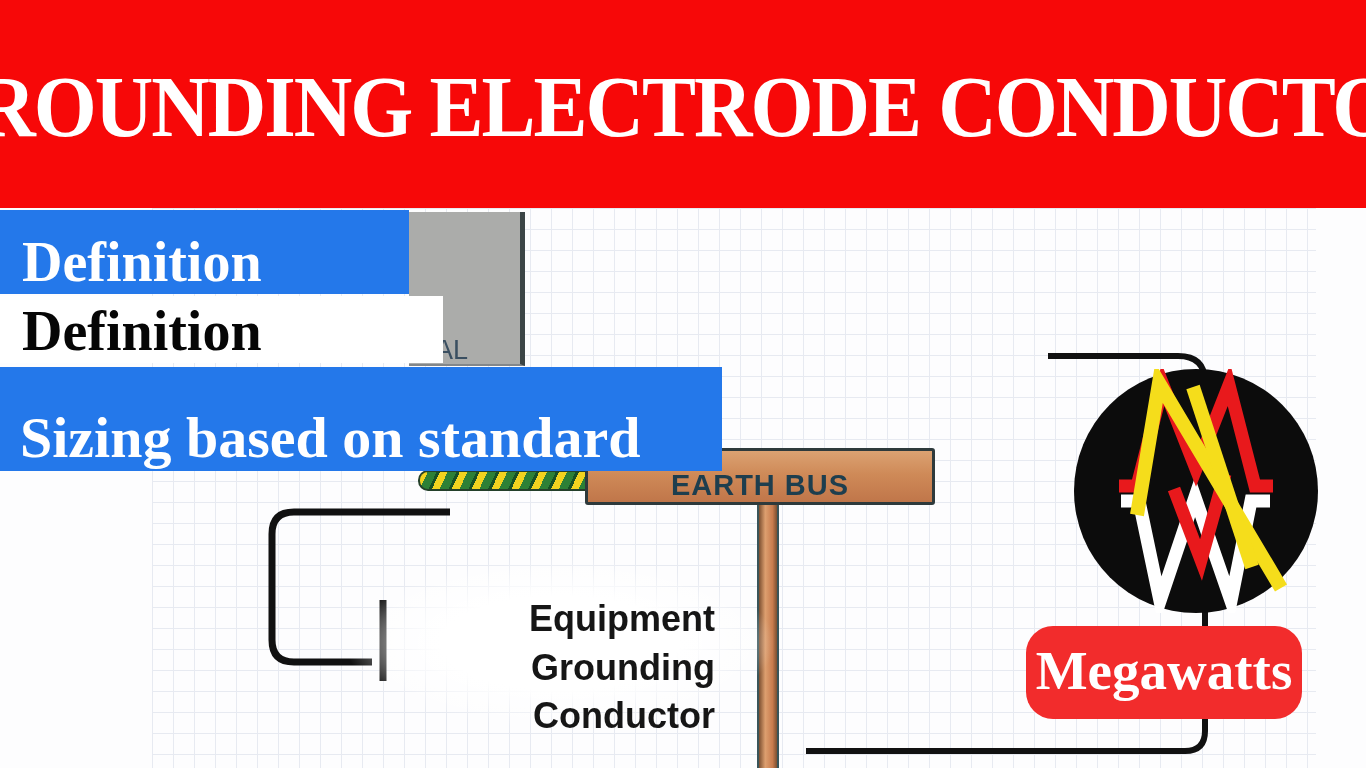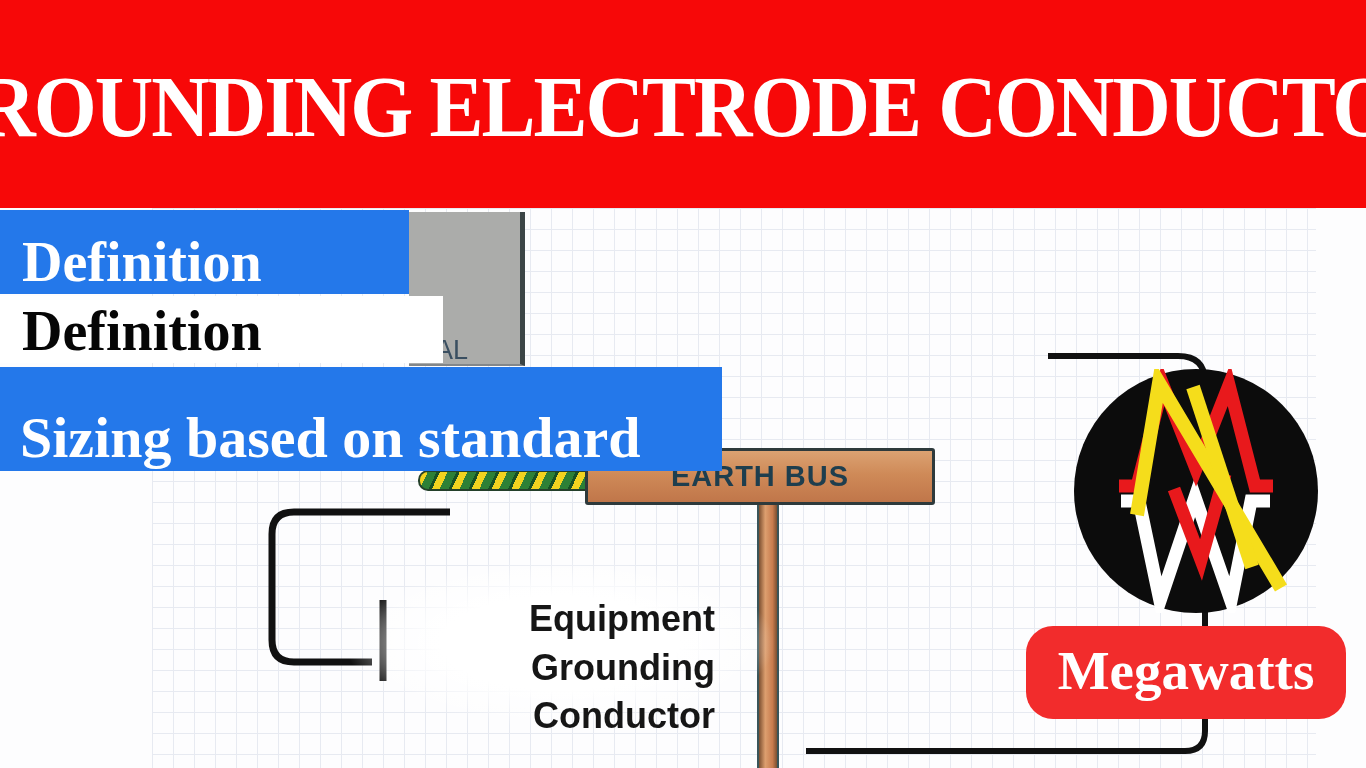--- a/index.html
+++ b/index.html
@@ -27,21 +27,21 @@
 
   
   .cable{position:absolute;left:418px;top:262px;width:174px;height:17px;z-index:1;
          border:2px solid #24402a;border-right:none;border-radius:10px 0 0 10px;
          background:repeating-linear-gradient(115deg,#f2d31f 0 7px,#2d8036 7px 15px,#175025 15px 18px);}
 
   
   .bus{position:absolute;left:585px;top:240px;width:350px;height:57px;z-index:2;
        background:linear-gradient(180deg,#dba272 0%,#cf8a58 45%,#c0764a 100%);
        border:3px solid #2e3a3c;border-radius:3px;box-sizing:border-box;
-       display:flex;align-items:center;justify-content:center;}
+       display:flex;align-items:flex-end;justify-content:center;}
   .bus span{color:#1e3e4e;font-weight:700;font-size:29px;letter-spacing:1px;}
 
   
   .riser{position:absolute;left:757px;top:294px;width:22px;height:266px;z-index:1;
          background:linear-gradient(90deg,#7c4f30 0%,#dd9f6f 35%,#c87c4e 75%,#7c4f30 100%);
          border-left:2px solid #39555a;border-right:2px solid #39555a;box-sizing:border-box;}
 
   
   .lines{position:absolute;left:0;top:0;width:1366px;height:560px;z-index:2;}
 
@@ -54,21 +54,21 @@
   
   .gec-label{position:absolute;left:900px;top:78px;width:330px;z-index:2;text-align:center;
              color:#31495a;font-weight:700;font-size:27px;line-height:1.15;}
 
   
   .logo{position:absolute;left:1074px;top:161px;width:244px;height:244px;z-index:3;}
   .logo .disc{position:absolute;inset:0;border-radius:50%;background:#0c0c0c;}
   .logo svg{position:absolute;inset:0;}
 
   
-  .badge{position:absolute;left:1026px;top:418px;width:320px;height:93px;z-index:4;
+  .badge{position:absolute;left:1026px;top:418px;width:276px;height:93px;z-index:4;
          background:#f22c2c;border-radius:27px;display:flex;align-items:center;justify-content:center;}
   .badge span{color:#ffffff;font-family:"Liberation Serif", serif;font-weight:700;font-size:55px;
               padding-bottom:4px;}
 
   
   .band{position:absolute;left:0;display:flex;align-items:flex-end;z-index:5;
         font-family:"Liberation Serif", serif;font-weight:700;}
   .band-definition{top:210px;width:409px;height:84px;background:#2478ea;color:#ffffff;
                    font-size:56px;padding-left:22px;box-sizing:border-box;}
   .band-materials{top:296px;width:443px;height:67px;background:#ffffff;color:#060606;

